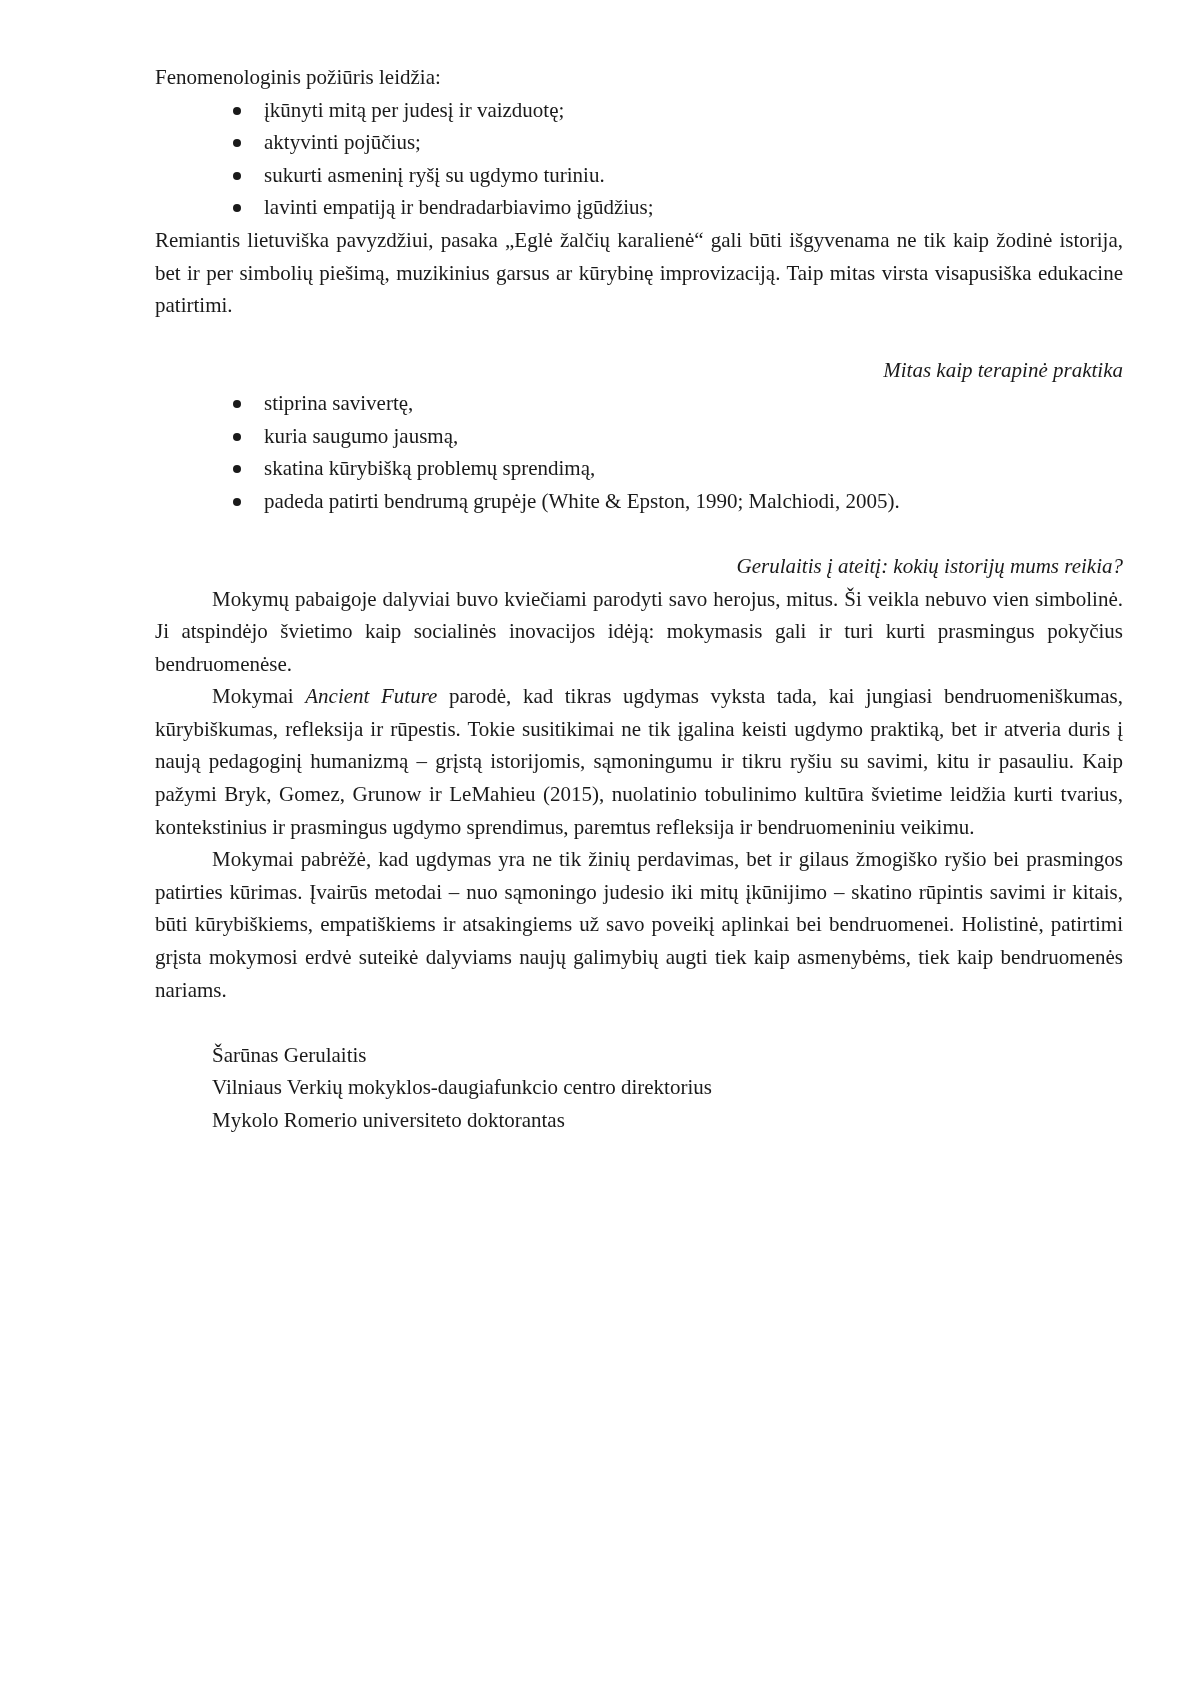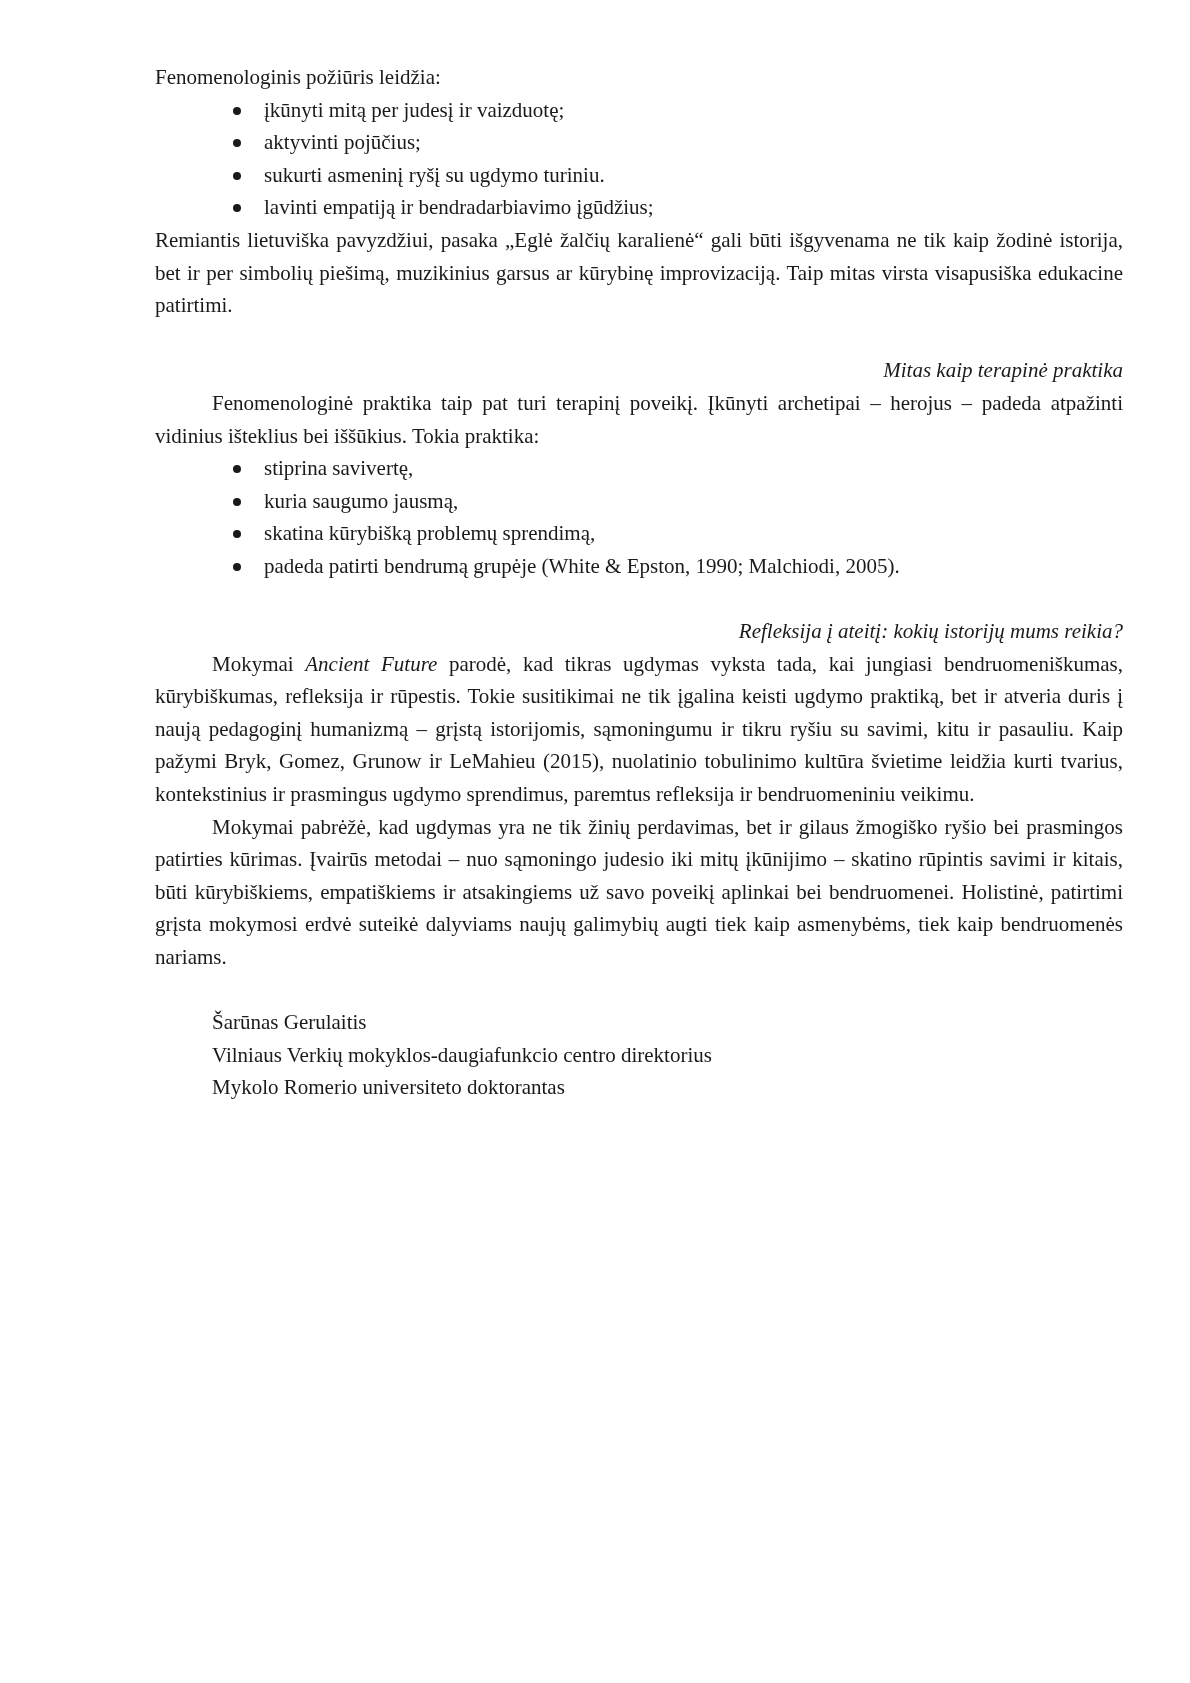--- a/index.html
+++ b/index.html
@@ -33,31 +33,31 @@
     <li><span class="bullet"></span><span>įkūnyti mitą per judesį ir vaizduotę;</span></li>
     <li><span class="bullet"></span><span>aktyvinti pojūčius;</span></li>
     <li><span class="bullet"></span><span>sukurti asmeninį ryšį su ugdymo turiniu.</span></li>
     <li><span class="bullet"></span><span>lavinti empatiją ir bendradarbiavimo įgūdžius;</span></li>
   </ul>
   <p class="justify">Remiantis lietuviška pavyzdžiui, pasaka „Eglė žalčių karalienė“ gali būti išgyvenama ne tik kaip žodinė istorija, bet ir per simbolių piešimą, muzikinius garsus ar kūrybinę improvizaciją. Taip mitas virsta visapusiška edukacine patirtimi.</p>
 
   <div class="spacer"></div>
 
   <p class="heading">Mitas kaip terapinė praktika</p>
-  <p class="justify indent">Fenomenologinė praktika taip pat turi terapinį poveikį. Įkūnyti archetipai – herojus – padeda atpažinti vidinius išteklius bei iššūkius. Tokia praktika:</p>
   <ul>
     <li><span class="bullet"></span><span>stiprina savivertę,</span></li>
     <li><span class="bullet"></span><span>kuria saugumo jausmą,</span></li>
     <li><span class="bullet"></span><span>skatina kūrybišką problemų sprendimą,</span></li>
     <li><span class="bullet"></span><span>padeda patirti bendrumą grupėje (White &amp; Epston, 1990; Malchiodi, 2005).</span></li>
   </ul>
 
   <div class="spacer"></div>
 
-  <p class="heading">Refleksija į ateitį: kokių istorijų mums reikia?</p>
+  <p class="heading">Gerulaitis į ateitį: kokių istorijų mums reikia?</p>
+  <p class="justify indent">Mokymų pabaigoje dalyviai buvo kviečiami parodyti savo herojus, mitus. Ši veikla nebuvo vien simbolinė. Ji atspindėjo švietimo kaip socialinės inovacijos idėją: mokymasis gali ir turi kurti prasmingus pokyčius bendruomenėse.</p>
   <p class="justify indent"><span>Mokymai </span><em>Ancient Future</em><span> parodė, kad tikras ugdymas vyksta tada, kai jungiasi bendruomeniškumas, kūrybiškumas, refleksija ir rūpestis. Tokie susitikimai ne tik įgalina keisti ugdymo praktiką, bet ir atveria duris į naują pedagoginį humanizmą – grįstą istorijomis, sąmoningumu ir tikru ryšiu su savimi, kitu ir pasauliu. Kaip pažymi Bryk, Gomez, Grunow ir LeMahieu (2015), nuolatinio tobulinimo kultūra švietime leidžia kurti tvarius, kontekstinius ir prasmingus ugdymo sprendimus, paremtus refleksija ir bendruomeniniu veikimu.</span></p>
   <p class="justify indent">Mokymai pabrėžė, kad ugdymas yra ne tik žinių perdavimas, bet ir gilaus žmogiško ryšio bei prasmingos patirties kūrimas. Įvairūs metodai – nuo sąmoningo judesio iki mitų įkūnijimo – skatino rūpintis savimi ir kitais, būti kūrybiškiems, empatiškiems ir atsakingiems už savo poveikį aplinkai bei bendruomenei. Holistinė, patirtimi grįsta mokymosi erdvė suteikė dalyviams naujų galimybių augti tiek kaip asmenybėms, tiek kaip bendruomenės nariams.</p>
 
   <div class="spacer"></div>
 
   <div class="sig">
     <p>Šarūnas Gerulaitis</p>
     <p>Vilniaus Verkių mokyklos-daugiafunkcio centro direktorius</p>
     <p>Mykolo Romerio universiteto doktorantas</p>
   </div>

